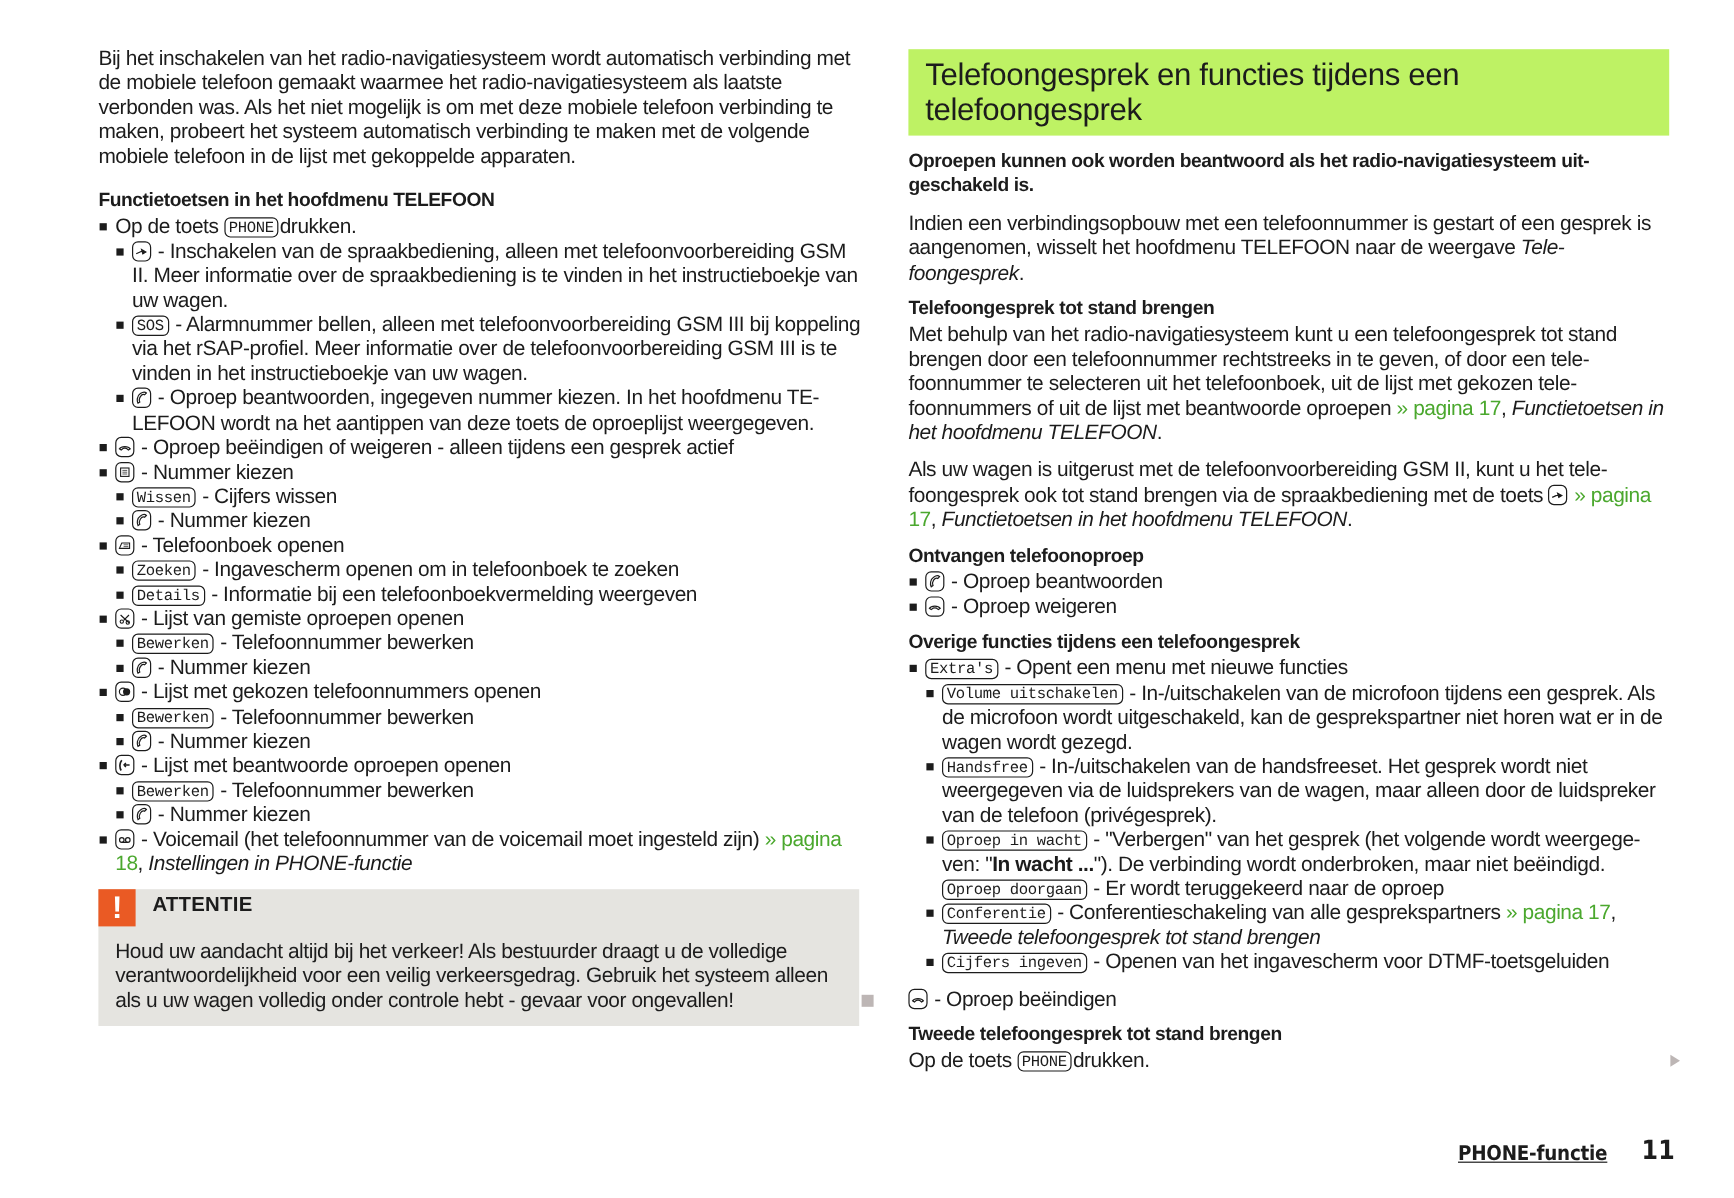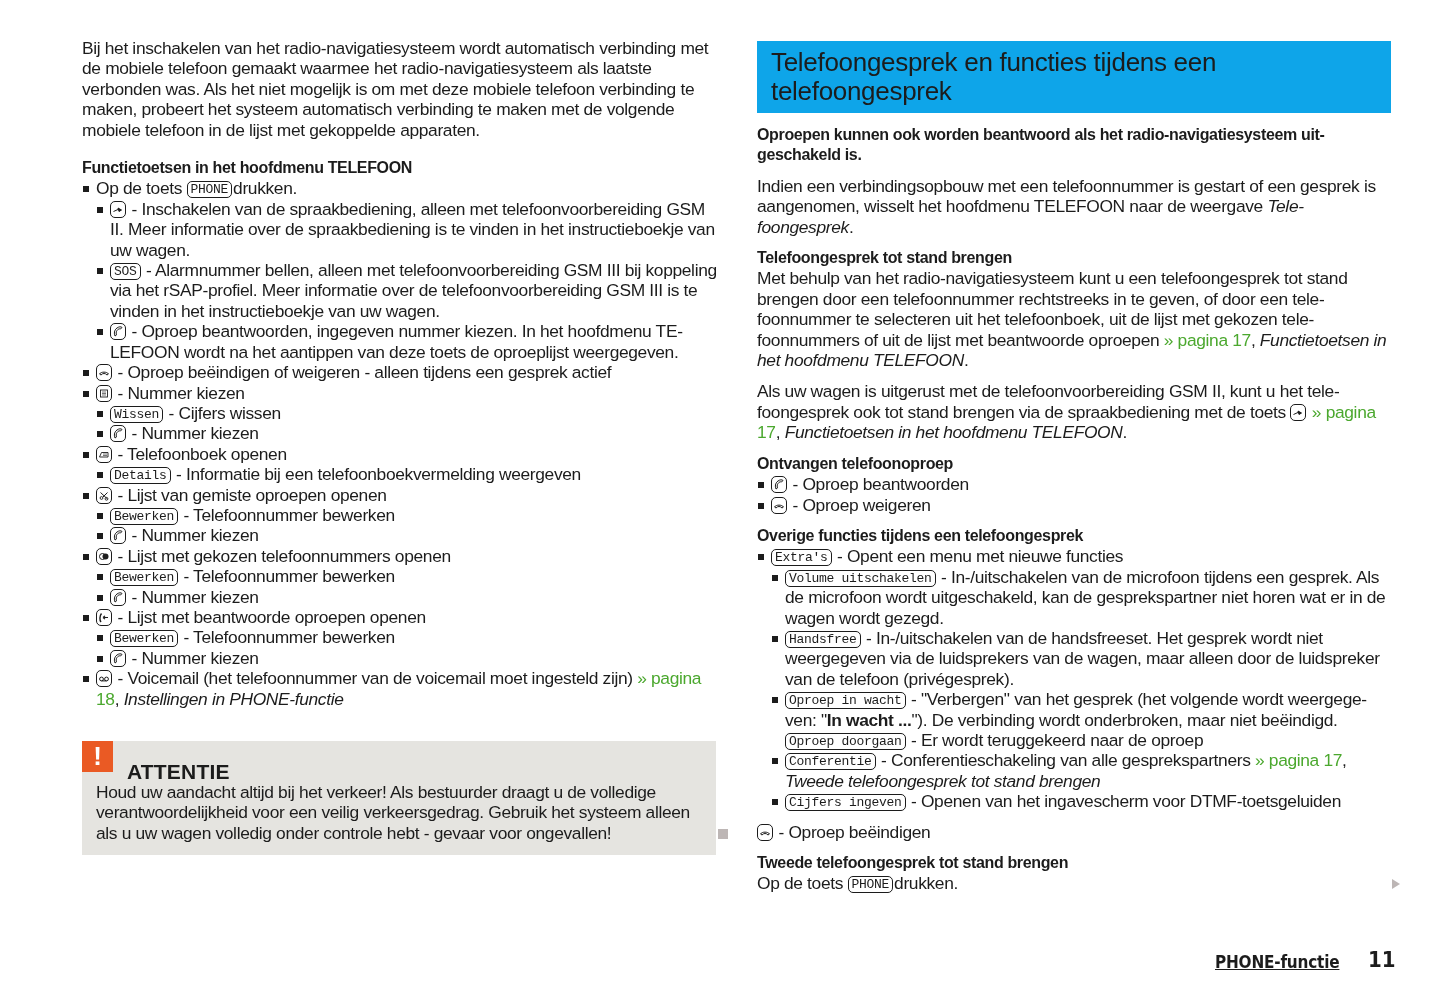--- a/index.html
+++ b/index.html
@@ -27,33 +27,33 @@
   }
   .ikey {
     display: inline-block; border: 1.3px solid #1c1c1c; border-radius: 5px;
     width: 16px; height: 17px; vertical-align: -3px; margin-right: 1px;
     position: relative; box-sizing: border-box;
   }
   .ikey svg { position: absolute; left: 1px; top: 1px; width: 12px; height: 13px; }
   .link { color: #4ba82e; text-align: center; }
   em { font-style: italic; }
   .header-box {
-    background: #0ea5e9; padding: 7px 14px 7px 14px; margin-bottom: 12px;
+    background: #bef264; padding: 7px 14px 7px 14px; margin-bottom: 12px;
   }
   .header-box h2 { margin: 0; font-size: 26px; line-height: 29px; font-weight: normal; letter-spacing: -0.3px; color: #1c1c1c; }
   .warn {
     position: absolute; left: 82px; top: 741px; width: 634px; height: 114px;
     background: #e5e4e0;
   }
   .warn-icon {
     position: absolute; left: 0; top: 0; width: 31px; height: 31px; background: #ea5a24;
     color: #fff; font-weight: bold; font-size: 26px; text-align: center; line-height: 31px;
     font-family: "Liberation Sans", sans-serif;
   }
-  .warn-title { position: absolute; left: 45px; top: 21px; font-weight: bold; font-size: 21px; letter-spacing: 0.2px; }
+  .warn-title { position: absolute; left: 45px; top: 3px; font-weight: bold; font-size: 17px; letter-spacing: 0.2px; }
   .warn-body { position: absolute; left: 14px; top: 41px; width: 610px; }
   .end-mark { position: absolute; left: 718px; top: 829px; width: 10px; height: 10px; background: #bdb6b5; }
   .next-arrow { position: absolute; left: 1392px; top: 879px; width: 0; height: 0;
     border-top: 5px solid transparent; border-bottom: 5px solid transparent; border-left: 8px solid #bdb6b5; }
   .footer-title { position: absolute; left: 1215px; top: 952px; font-weight: bold; font-size: 17px; letter-spacing: -0.2px; text-decoration: underline; }
   .footer-page { position: absolute; left: 1368px; top: 947px; font-weight: bold; font-size: 22px; }
 </style>
 </head>
 <body>
 
@@ -127,20 +127,21 @@
         <li><span class="key">Wissen</span> <span>- Cijfers wissen</span></li>
         <li><span class="ikey"><svg>
                 <use href="#i-phone"></use>
               </svg></span> <span>- Nummer kiezen</span></li>
       </ul>
     </li>
     <li><span class="ikey"><svg>
             <use href="#i-book"></use>
           </svg></span> <span>- Telefoonboek openen</span>
       <ul class="l2" style="margin-left:-14px">
+        <li><span class="key">Zoeken</span> <span>- Ingavescherm openen om in telefoonboek te zoeken</span></li>
         <li><span class="key">Details</span> <span>- Informatie bij een telefoonboekvermelding weergeven</span></li>
       </ul>
     </li>
     <li><span class="ikey"><svg>
             <use href="#i-missed"></use>
           </svg></span> <span>- Lijst van gemiste oproepen openen</span>
       <ul class="l2" style="margin-left:-14px">
         <li><span class="key">Bewerken</span> <span>- Telefoonnummer bewerken</span></li>
         <li><span class="ikey"><svg>
                 <use href="#i-phone"></use>

